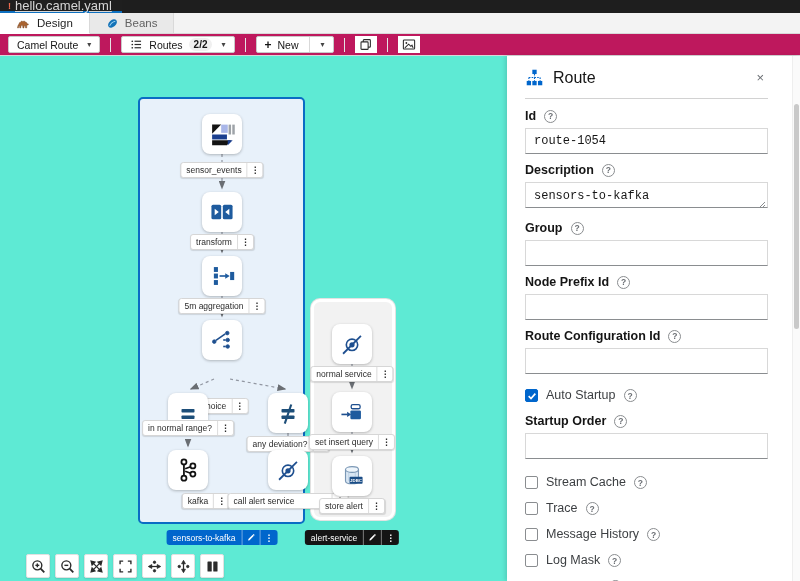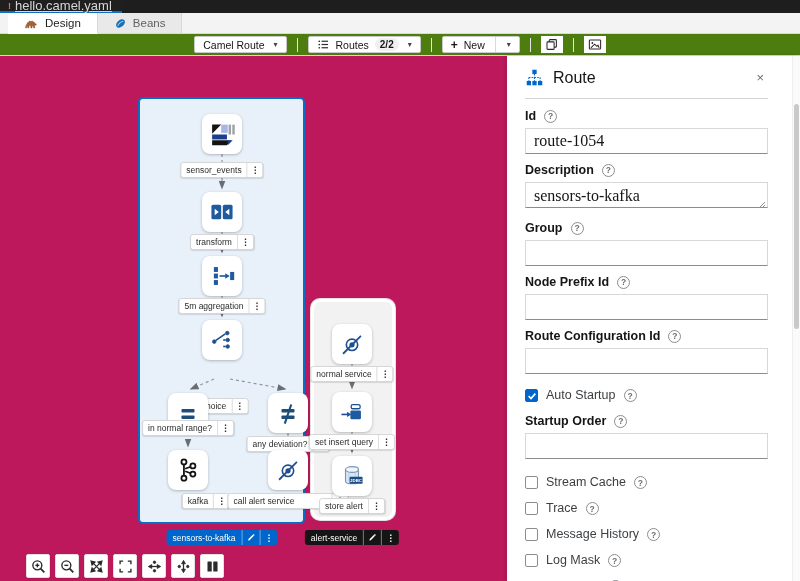--- a/index.html
+++ b/index.html
@@ -6,36 +6,36 @@
   body { font-family:"Liberation Sans", sans-serif; background:#fff; }
   .app { position:relative; width:800px; height:581px; overflow:hidden; background:#fff; }
 
   
   .titlebar { height:13px; background:#1e1e1e; display:flex; align-items:stretch; }
   .vstab { display:flex; align-items:center; gap:4px; padding:0 10px 0 8px; background:#1f1f1f; border-bottom:2px solid #0e70c0; }
   .vstab .excl { color:#ee6b4e; font-size:9px; font-weight:bold; }
   .vstab .fname { color:#d6d6d6; font-size:13px;text-decoration:underline; }
 
   
-  .doc-tabs { height:21px; background:#f3f3f3; display:flex; align-items:stretch; border-bottom:1px solid #d9d9d9;padding-left:8px; }
+  .doc-tabs { height:21px; background:#f3f3f3; display:flex; align-items:stretch; border-bottom:1px solid #d9d9d9; }
   .doc-tab { display:flex; align-items:center; gap:6px; padding:0 16px; font-size:11.5px; color:#616161; background:#e9e9e9; border-right:1px solid #d9d9d9; cursor:default; }
   .doc-tab.active { background:#ffffff; color:#1f1f1f; border-bottom:1px solid #ffffff; margin-bottom:-1px; }
 
   
-  .toolbar { height:22px; background:#4d7c0f; border-bottom:1px solid #d7d7d7; display:flex; align-items:center; gap:10px; padding:0 8px;justify-content:center; }
+  .toolbar { height:22px; background:#be185d; border-bottom:1px solid #d7d7d7; display:flex; align-items:center; gap:10px; padding:0 8px; }
   .tb-btn { display:flex; align-items:center; gap:6px; height:17px; padding:0 8px; background:#fff; border:1px solid #c9c9c9; border-radius:2px; font-size:10.5px; color:#151515; }
   .tb-btn .caret { font-size:8px; color:#454545; margin-left:3px; }
   .tb-badge { background:#f0f0f0; border-radius:8px; font-size:10px; font-weight:bold; padding:1px 5px; color:#151515; }
   .tb-iconbtn { width:22px; height:17px; display:flex; align-items:center; justify-content:center; background:#fff; border:none; }
   .tb-sep { width:1px; height:14px; background:#e4e4e4; }
   .split-div { width:1px; align-self:stretch; background:#d9d9d9; margin:0 2px 0 4px; }
 
   
   .main { position:relative; display:flex; height:525px; }
-  .canvas { position:relative; width:507px; height:525px; background:#be185d; overflow:hidden; }
+  .canvas { position:relative; width:507px; height:525px; background:#5eead4; overflow:hidden; }
 
   .group { position:absolute; }
   .group.selected { border:2px solid #0a6cc4; background:#e8f1fa; border-radius:5px; }
   .group.plain { border:3px solid #ffffff; background:#f2f2f2; border-radius:9px; box-shadow:0 0 0 1px #e2e2e2; }
 
   .edges { position:absolute; left:0; top:0; pointer-events:none; }
 
   .node { position:absolute; width:40px; height:40px; background:#fff; border-radius:8px; box-shadow:0 1px 3px rgba(0,0,0,.25); display:flex; align-items:center; justify-content:center; transform:translateX(-50%); }
   .pill { position:absolute; transform:translateX(-50%); display:flex; align-items:stretch; background:#fff; border:1px solid #d6d6d6; border-radius:3px; height:16px; box-shadow:0 1px 1px rgba(0,0,0,.12); }
   .pill-text { font-size:8.5px; color:#2b2b2b; padding:0 5px; display:flex; align-items:center; white-space:nowrap; }
@@ -55,21 +55,21 @@
   .panel { position:relative; width:293px; height:525px; background:#fff; box-shadow:-2px 0 4px rgba(0,0,0,.12); padding:0 0 0 0; }
   .panel-inner { padding:12px 32px 0 18px; height:100%; overflow:hidden; }
   .panel-header { display:flex; align-items:center; gap:9px; padding-bottom:11px; }
   .panel-title { font-size:16px; color:#151515; }
   .panel-close { margin-left:auto; color:#6a6e73; font-size:13px; line-height:1; padding:2px 4px; }
   .panel-divider { height:1px; background:#d2d2d2; margin-bottom:10px; }
 
   .field { margin-bottom:9px; }
   .field-label { display:flex; align-items:center; gap:8px; font-size:12.5px; font-weight:bold; color:#151515; margin-bottom:5px; }
   .help { width:13px; height:13px; border:1px solid #8a8d90; border-radius:50%; color:#6a6e73; font-size:8.5px; font-weight:bold; display:flex; align-items:center; justify-content:center; }
-  .txt { width:100%; height:26px; border:1px solid #d8d8d8; border-bottom-color:#8a8d90; background:#fff; font-size:16px; color:#151515; padding:0 8px; font-family:Liberation Serif, serif; }
+  .txt { width:100%; height:26px; border:1px solid #d8d8d8; border-bottom-color:#8a8d90; background:#fff; font-size:12px; color:#151515; padding:0 8px; font-family:Liberation Mono, monospace; }
   .ta-wrap { position:relative; }
   textarea.txt { resize:none; height:26px; padding-top:6px; line-height:14px; overflow:hidden; }
   .ta-grip { position:absolute; right:2px; bottom:3px; }
 
   .checkrow { display:flex; align-items:flex-end; gap:8px; margin-bottom:12px; }
   .cb { width:13px; height:13px; border:1px solid #8a8d90; border-radius:2px; background:#fff; display:flex; align-items:center; justify-content:center; }
   .cb.checked { background:#0066cc; border-color:#0066cc; }
   .checklabel { font-size:12.5px; color:#3c3f42; }
   .mt6 { margin-top:14px; }
   .mt8 { margin-top:16px; }

